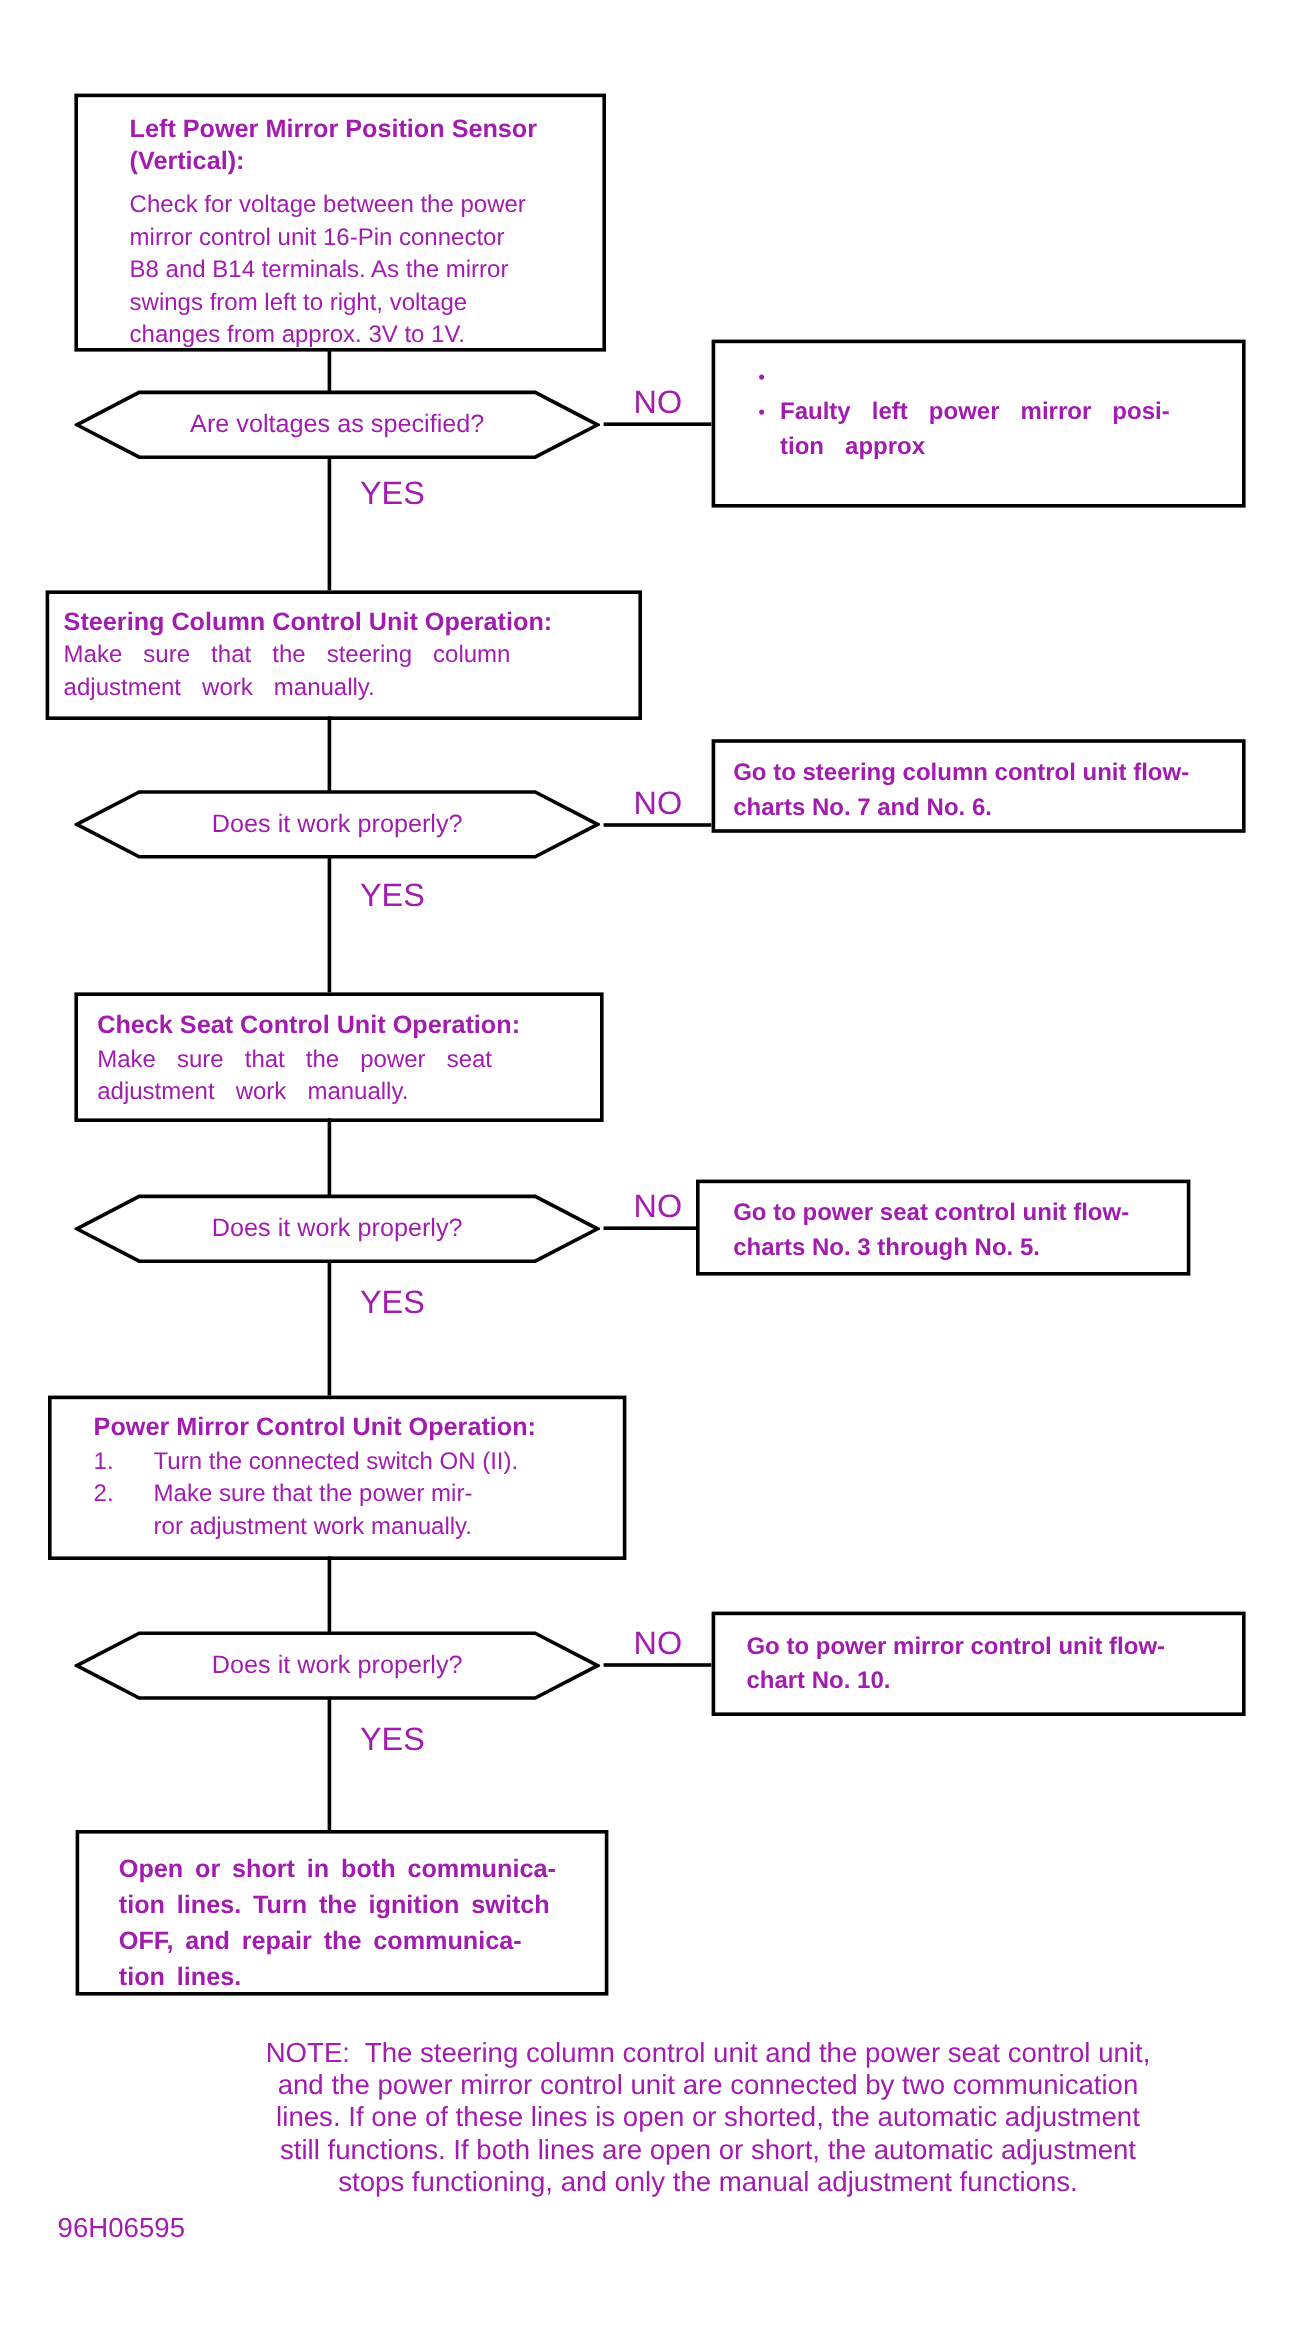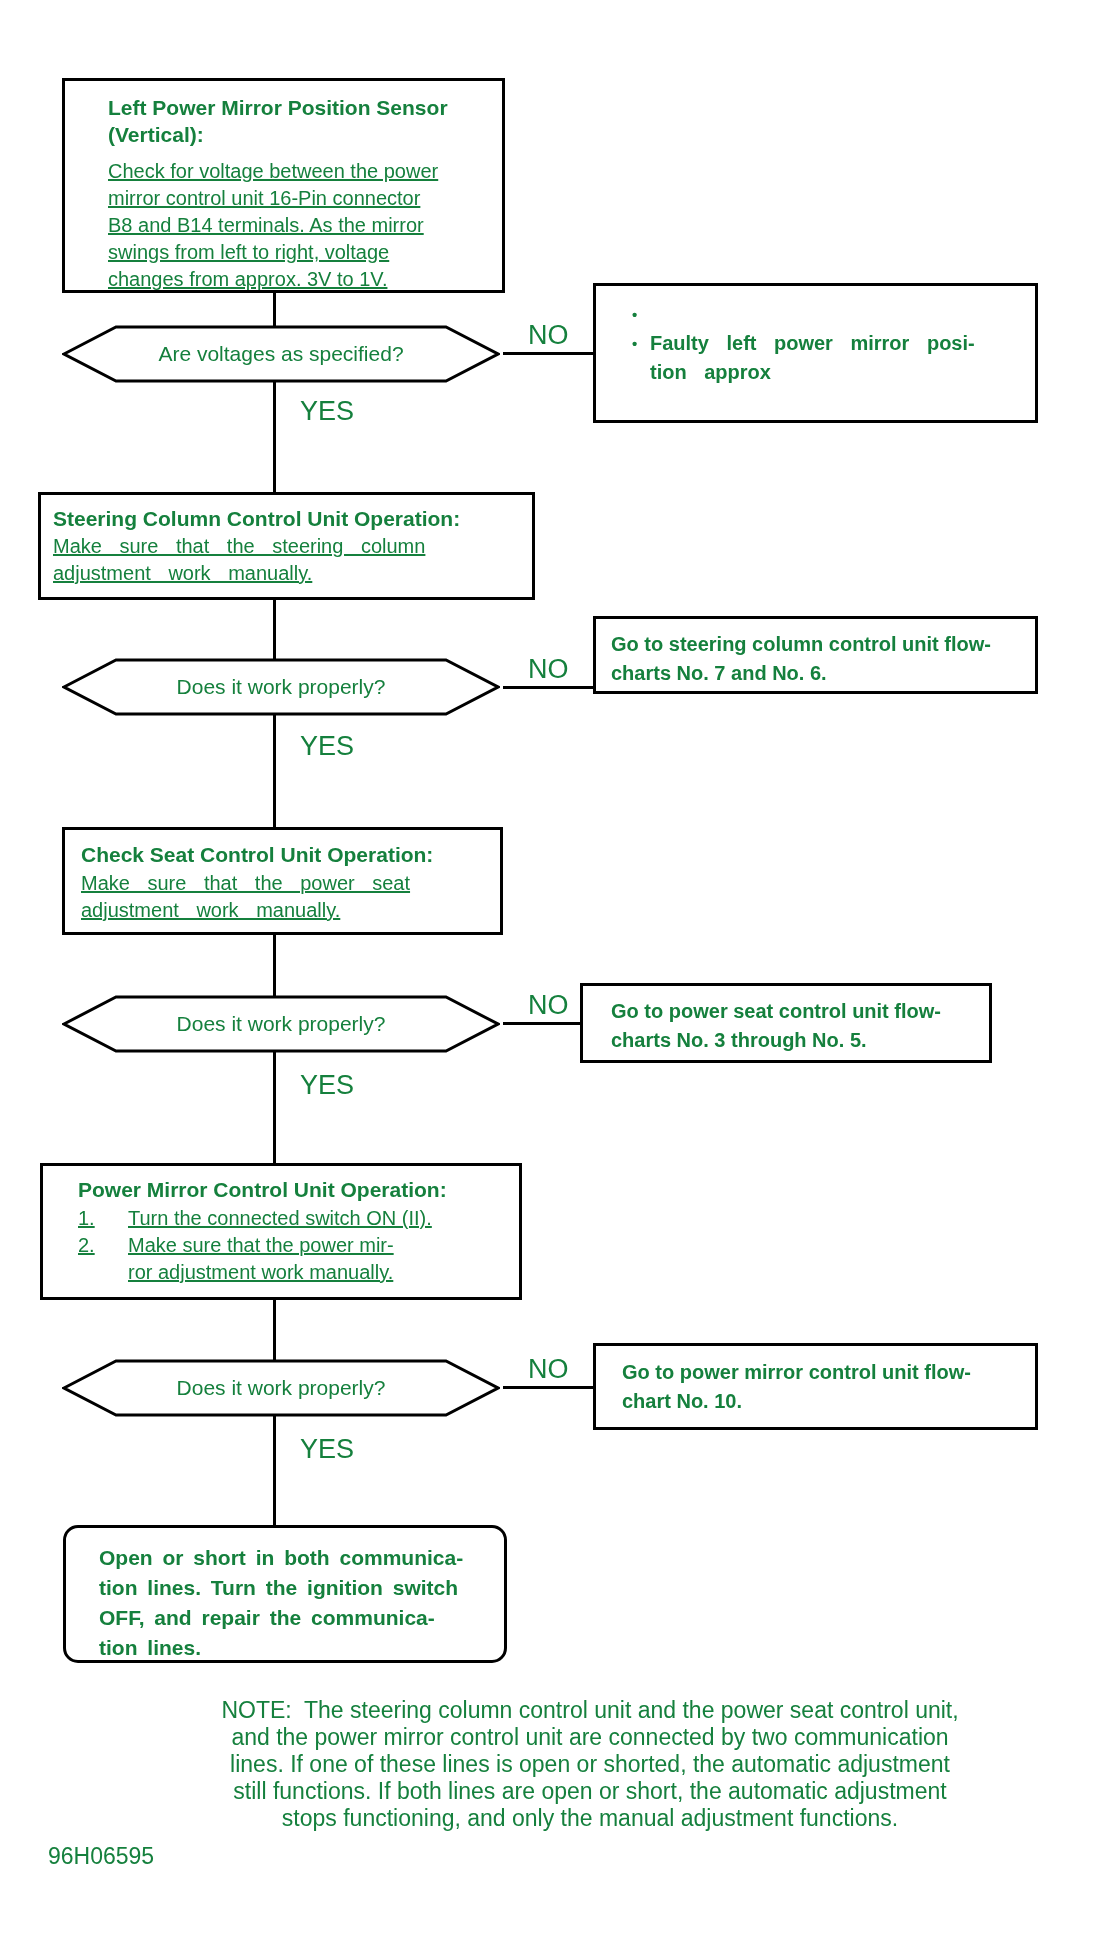--- a/index.html
+++ b/index.html
@@ -1,33 +1,33 @@
 <!DOCTYPE html>
 <html><head>
 <meta charset="utf-8">
 <style>
   html, body { margin: 0; padding: 0; background: #ffffff; }
   .page {
     position: relative;
     width: 1094px;
     height: 1935px;
     background: #ffffff;
-    color: #15803d;
+    color: #a21caf;
     font-family: "Liberation Sans", sans-serif;
     overflow: hidden;
   }
   .box {
     position: absolute;
     border: 3px solid #000000;
     background: #ffffff;
     box-sizing: border-box;
   }
   .pre { white-space: pre-line; }
   .btitle { font-weight: bold; font-size: 21px; line-height: 27px; }
-  .btext  { font-size: 20px; line-height: 27px; text-decoration: underline; }
+  .btext  { font-size: 20px; line-height: 27px; }
   .spread { word-spacing: 12px; }
   .spread-sm { word-spacing: 4px; }
   .bold20 { font-weight: bold; font-size: 20px; line-height: 29px; }
   .bold21 { font-weight: bold; font-size: 21px; line-height: 30px; }
   .vline { position: absolute; width: 3px; background: #000000; }
   .hline { position: absolute; height: 3px; background: #000000; }
   .decision { position: absolute; width: 438px; height: 58px; }
   .decision svg { position: absolute; left: 0; top: 0; }
   .question {
     position: absolute; left: 0; top: 0; right: 0; bottom: 0;
@@ -161,21 +161,21 @@
   <div class="tag" style="left:528px; top:1354px;">NO</div>
   <div class="tag" style="left:300px; top:1434px;">YES</div>
 
   <div class="box" style="left:593px; top:1343px; width:445px; height:87px; padding:12px 14px 0 26px;">
     <div class="bold20 pre">Go to power mirror control unit flow-
 chart No. 10.</div>
   </div>
 
   <div class="vline" style="left:273px; top:1414px; height:113px;"></div>
 
-  <div class="box" style="left:63px; top:1525px; width:444px; height:138px; padding:15px 4px 0 33px;border-radius:15px;">
+  <div class="box" style="left:63px; top:1525px; width:444px; height:138px; padding:15px 4px 0 33px;">
     <div class="bold21 pre spread-sm">Open or short in both communica-
 tion lines. Turn the ignition switch
 OFF, and repair the communica-
 tion lines.</div>
   </div>
 
   <div class="note pre" style="left:140px; top:1697px; width:900px;text-align:center;">NOTE:&nbsp; The steering column control unit and the power seat control unit,
 and the power mirror control unit are connected by two communication
 lines. If one of these lines is open or shorted, the automatic adjustment
 still functions. If both lines are open or short, the automatic adjustment

